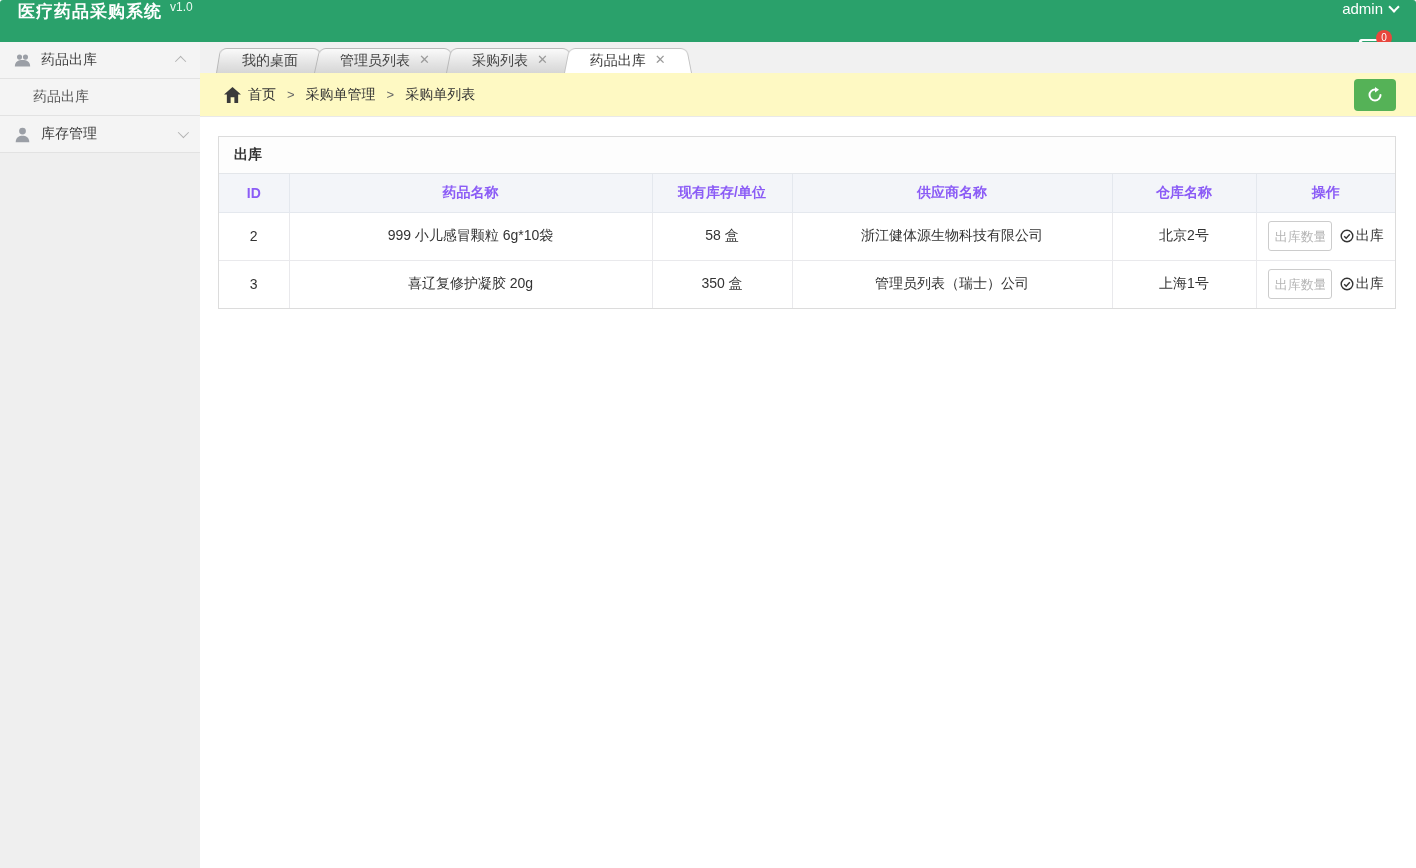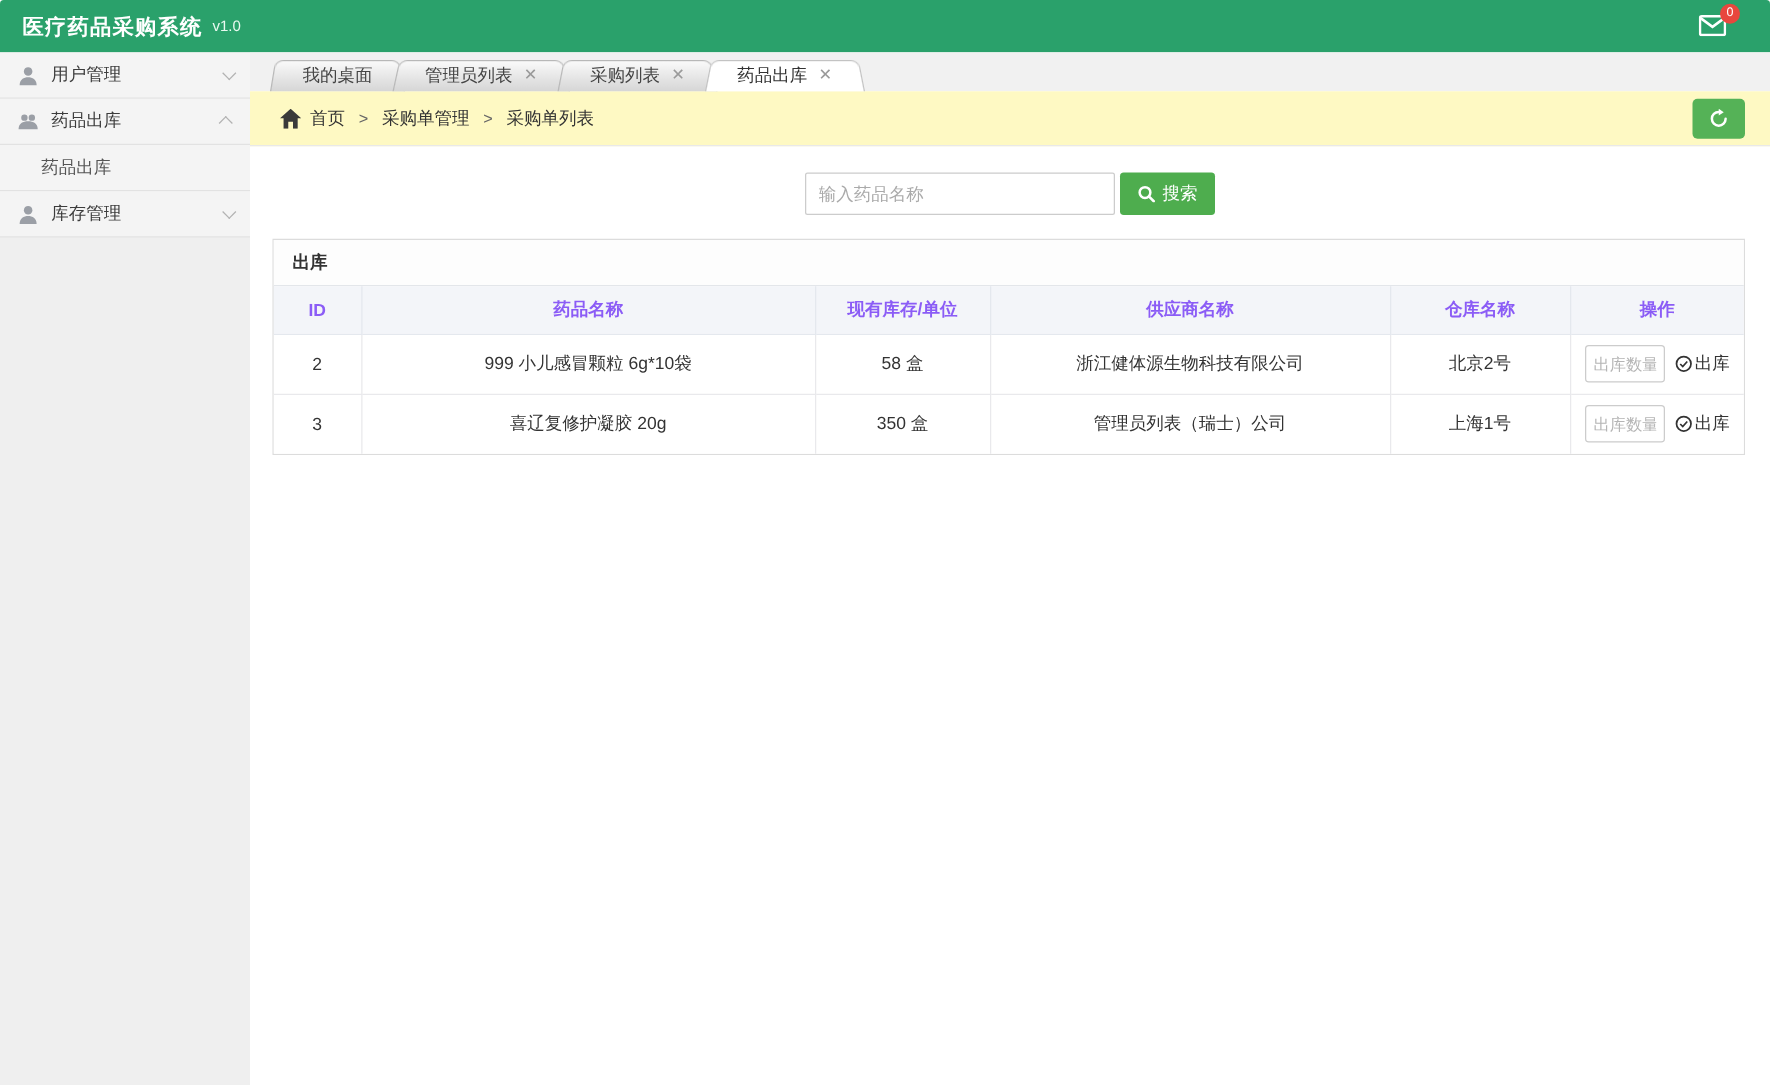--- a/index.html
+++ b/index.html
@@ -1,19 +1,19 @@
 <!DOCTYPE html>
 <html><head>
 <meta charset="utf-8">
 <style>
   * { margin:0; padding:0; box-sizing:border-box; }
   html,body { width:1416px; height:868px; overflow:hidden; font-family:"Liberation Sans","DejaVu Sans",sans-serif; background:#fff; color:#333; }
 
   
-  .topbar { position:absolute; left:0; top:0; width:1416px; height:42px; background:#2aa16b; display:flex; align-items:center; padding:0 18px; border-radius:3px 3px 0 0; }
+  .topbar { position:absolute; left:0; top:0; width:1416px; height:42px; background:#2aa16b; display:flex; align-items:flex-start; padding:0 18px; border-radius:3px 3px 0 0; }
   .topbar .brand { color:#fff; font-size:17px; font-weight:bold; letter-spacing:1px; }
   .topbar .ver { color:#eafaf1; font-size:12px; margin-left:8px; font-weight:normal; }
   .topbar-right { margin-left:auto; display:flex; align-items:center; gap:22px;flex-direction:column; }
   .admin-box { display:flex; align-items:center; gap:7px; color:#fff; font-size:15px; cursor:pointer; }
   .caret-down { width:8px; height:8px; border-right:2px solid #fff; border-bottom:2px solid #fff; transform:rotate(45deg); margin-top:-4px; }
   .icon-btn { position:relative; cursor:pointer; display:flex; align-items:center; }
   .badge { position:absolute; top:-9px; right:-11px; min-width:16px; height:16px; line-height:16px; background:#e8473d; color:#fff; font-size:10px; border-radius:9px; text-align:center; padding:0 4px; }
 
   
   .sidebar { position:absolute; left:0; top:42px; width:200px; height:826px; background:#efefef; }
@@ -90,30 +90,20 @@
       <span style="display:inline-flex;">
         <svg width="23" height="19" viewBox="0 0 24 20">
             <path d="M8 1 L2 4 L4 9 L6.5 8 L6.5 19 L17.5 19 L17.5 8 L20 9 L22 4 L16 1 C15 3.2 13.6 4 12 4 C10.4 4 9 3.2 8 1 Z" fill="#fff"></path>
           </svg>
       </span>
     </div>
   </div>
 </div>
 
 <div class="sidebar">
-  <div class="menu-item">
-    <span class="mi-icon">
-      <svg viewBox="0 0 20 20">
-          <circle cx="10" cy="6" r="4"></circle>
-          <path d="M2 19 C2 13.5 6 11.5 10 11.5 C14 11.5 18 13.5 18 19 Z"></path>
-        </svg>
-    </span>
-    <span>用户管理</span>
-    <span class="chev"></span>
-  </div>
   <div class="menu-item">
     <span class="mi-icon">
       <svg viewBox="0 0 20 20">
           <circle cx="6.5" cy="6" r="3"></circle>
           <circle cx="13.5" cy="6" r="3"></circle>
           <path d="M1 17 C1 11.5 5 9.5 10 9.5 C15 9.5 19 11.5 19 17 Z"></path>
         </svg>
     </span>
     <span>药品出库</span>
     <span class="chev up"></span>
@@ -170,32 +160,20 @@
     <button class="refresh-btn">
       <span style="display:inline-flex;">
         <svg width="16" height="16" viewBox="0 0 16 16">
             <path d="M13.5 8 A5.5 5.5 0 1 1 8 2.5" fill="none" stroke="#fff" stroke-width="2" stroke-linecap="round"></path>
             <path d="M8 0 L12 2.7 L8 5.4 Z" fill="#fff"></path>
           </svg>
       </span>
     </button>
   </div>
 
-  <div class="search-row">
-    <input class="search-input" type="text" placeholder="输入药品名称" style="">
-    <button class="search-btn">
-      <span style="display:inline-flex;">
-        <svg width="14" height="14" viewBox="0 0 14 14">
-            <circle cx="6" cy="6" r="4.3" fill="none" stroke="#fff" stroke-width="2"></circle>
-            <line x1="9.3" y1="9.3" x2="13" y2="13" stroke="#fff" stroke-width="2" stroke-linecap="round"></line>
-          </svg>
-      </span>
-      <span>搜索</span>
-    </button>
-  </div>
 
   <div class="panel">
     <div class="panel-hd">出库</div>
     <table class="grid">
       <colgroup>
           <col class="c-id">
           <col class="c-name">
           <col class="c-stock">
           <col class="c-sup">
           <col class="c-wh">

